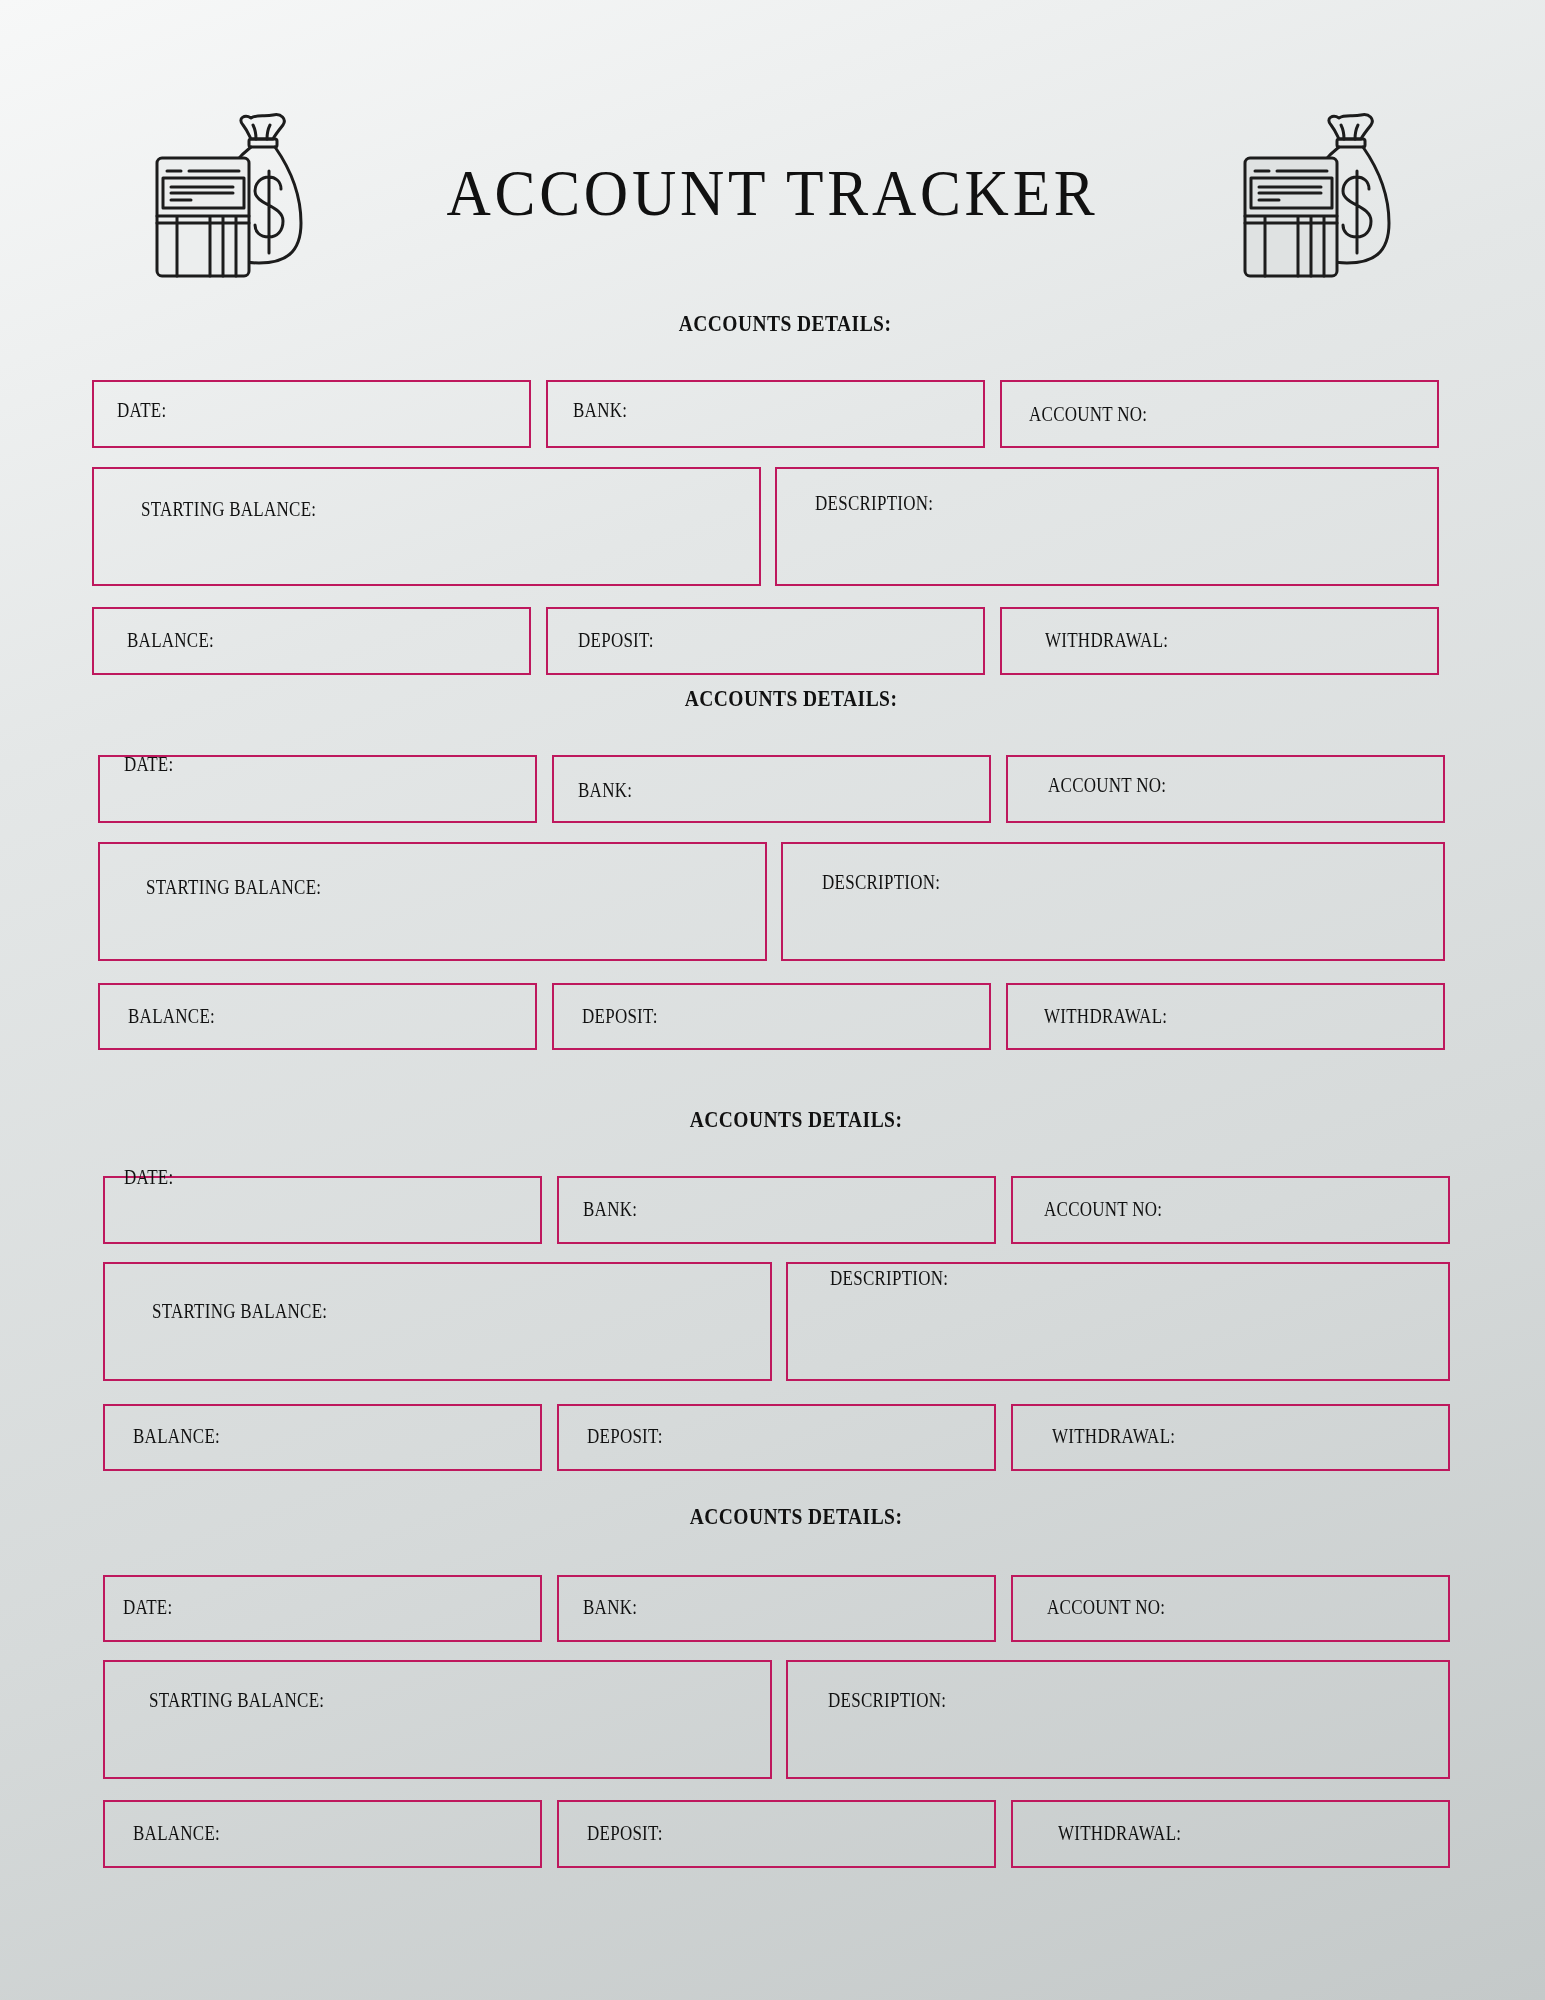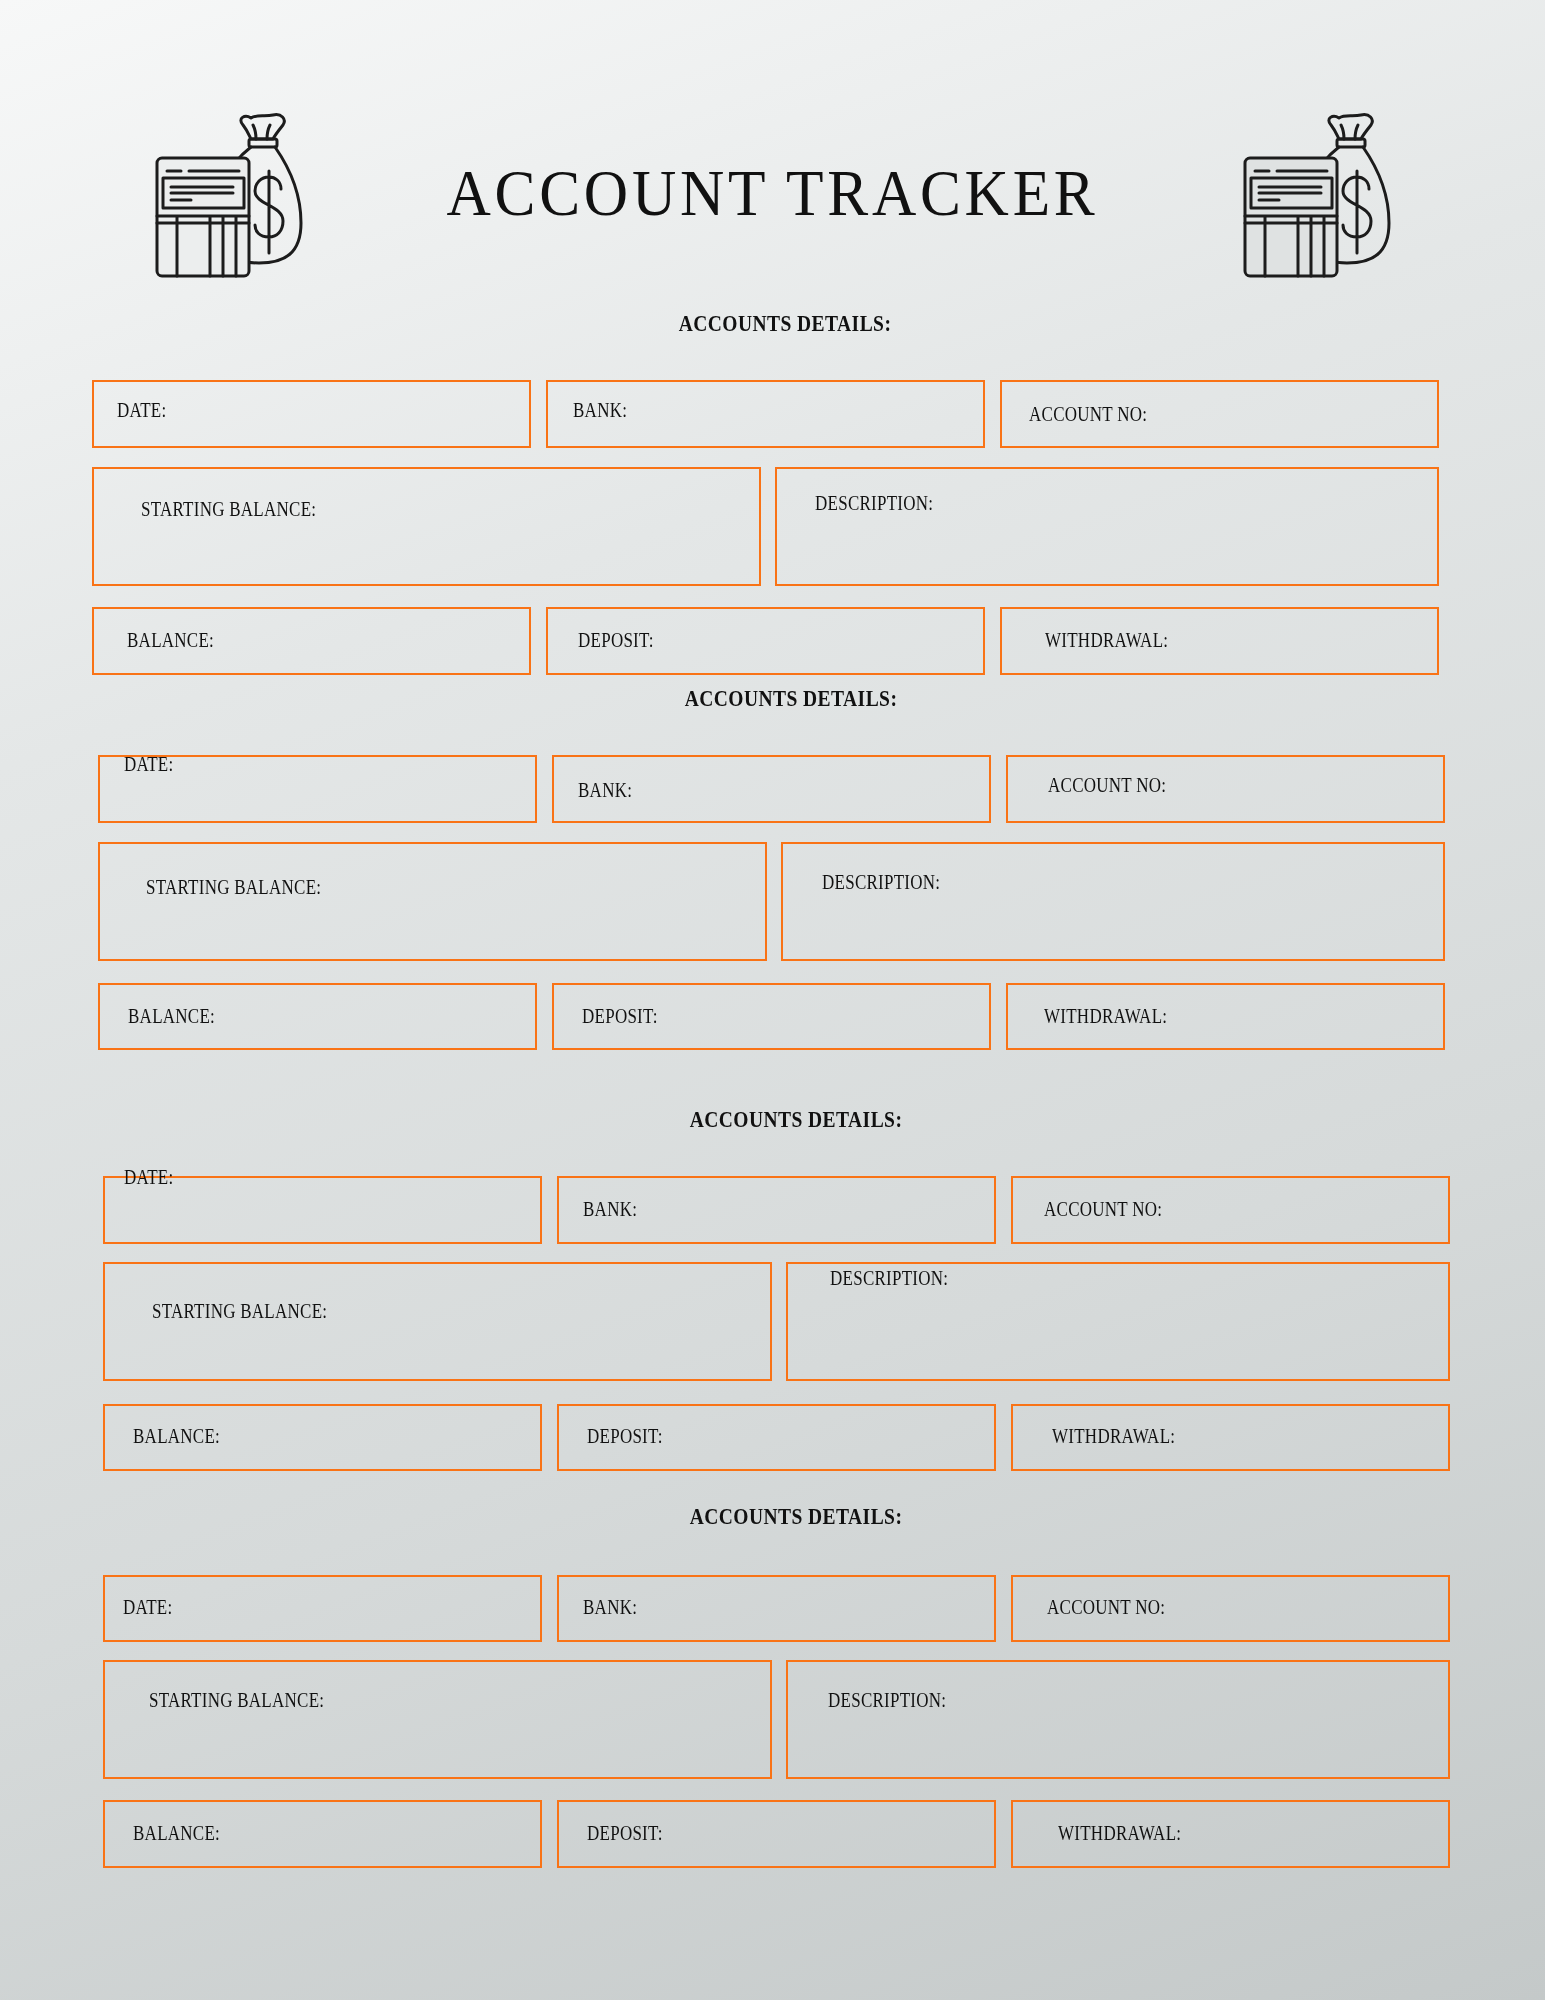--- a/index.html
+++ b/index.html
@@ -14,21 +14,21 @@
     font-size:66px; letter-spacing:4px; font-weight:normal; line-height:70px;
     transform: scaleX(0.93);
   }
   .icon { position:absolute; width:164px; height:165px; }
   .heading {
     position:absolute; text-align:center; font-size:23px; letter-spacing:0.5px;
     font-weight:bold; line-height:26px; width:500px;
     transform: scaleX(0.85);
   }
   .box {
-    position:absolute; box-sizing:border-box; border:2px solid #f97316;text-decoration:underline;
+    position:absolute; box-sizing:border-box; border:2px solid #be185d;text-decoration:underline;
   }
   .lbl {
     position:absolute; font-size:20px; letter-spacing:0.3px; white-space:nowrap;
     transform-origin:left top; transform: scaleX(0.85); line-height:22px;
   }
 </style>
 </head>
 <body>
 
 <svg class="icon" style="left:155px; top:113px;" viewBox="0 0 164 165" fill="none" stroke="#1c1c1c" stroke-width="3" stroke-linecap="round" stroke-linejoin="round">

